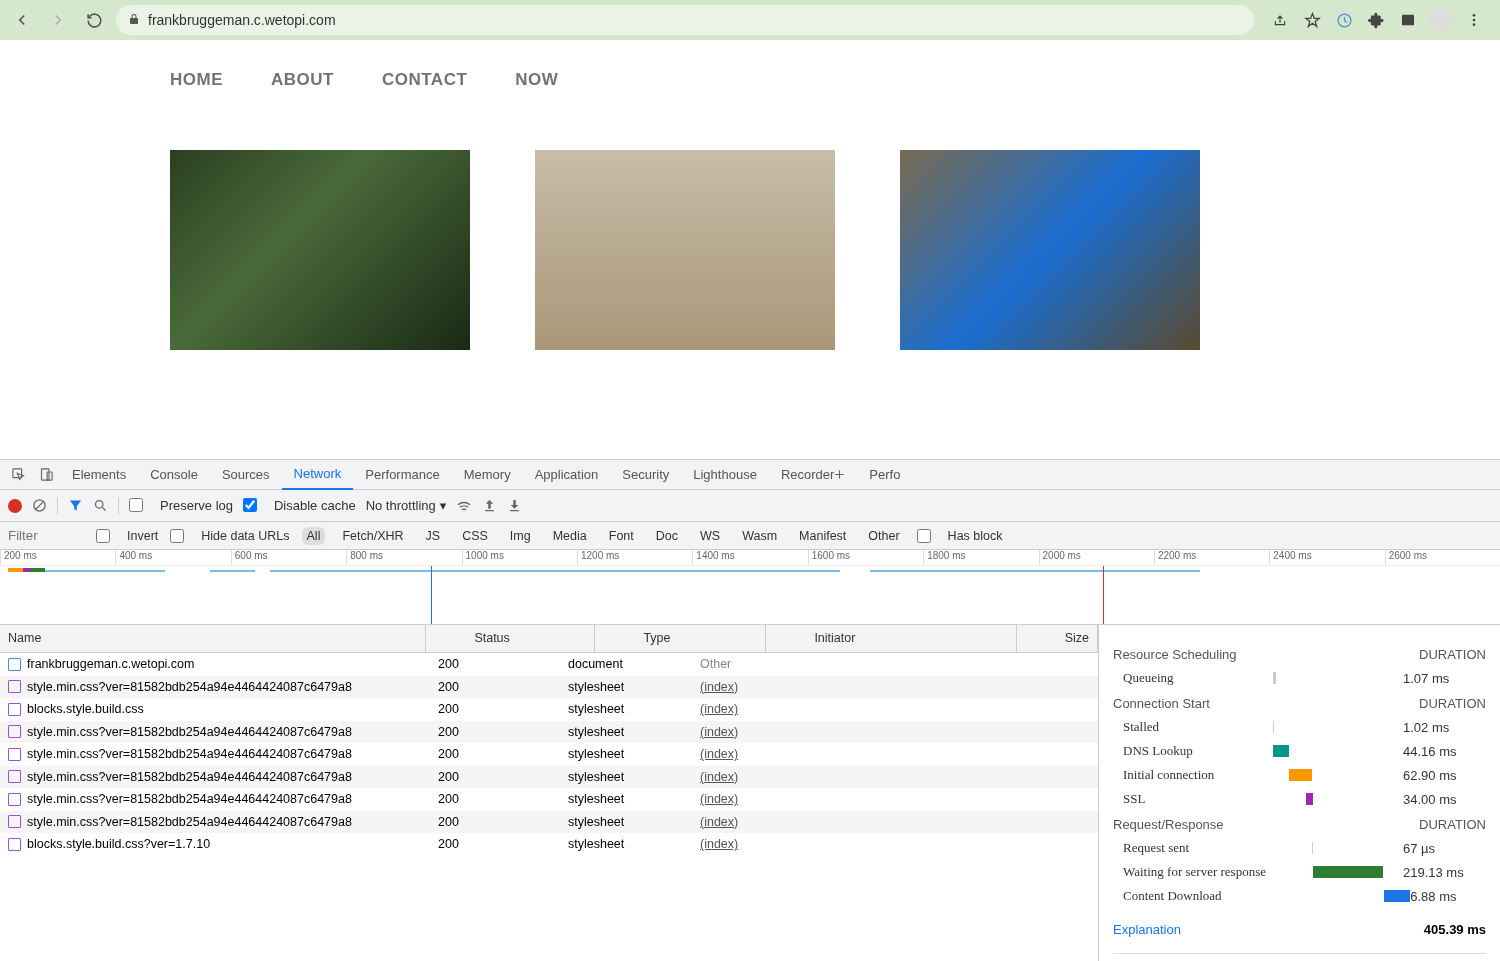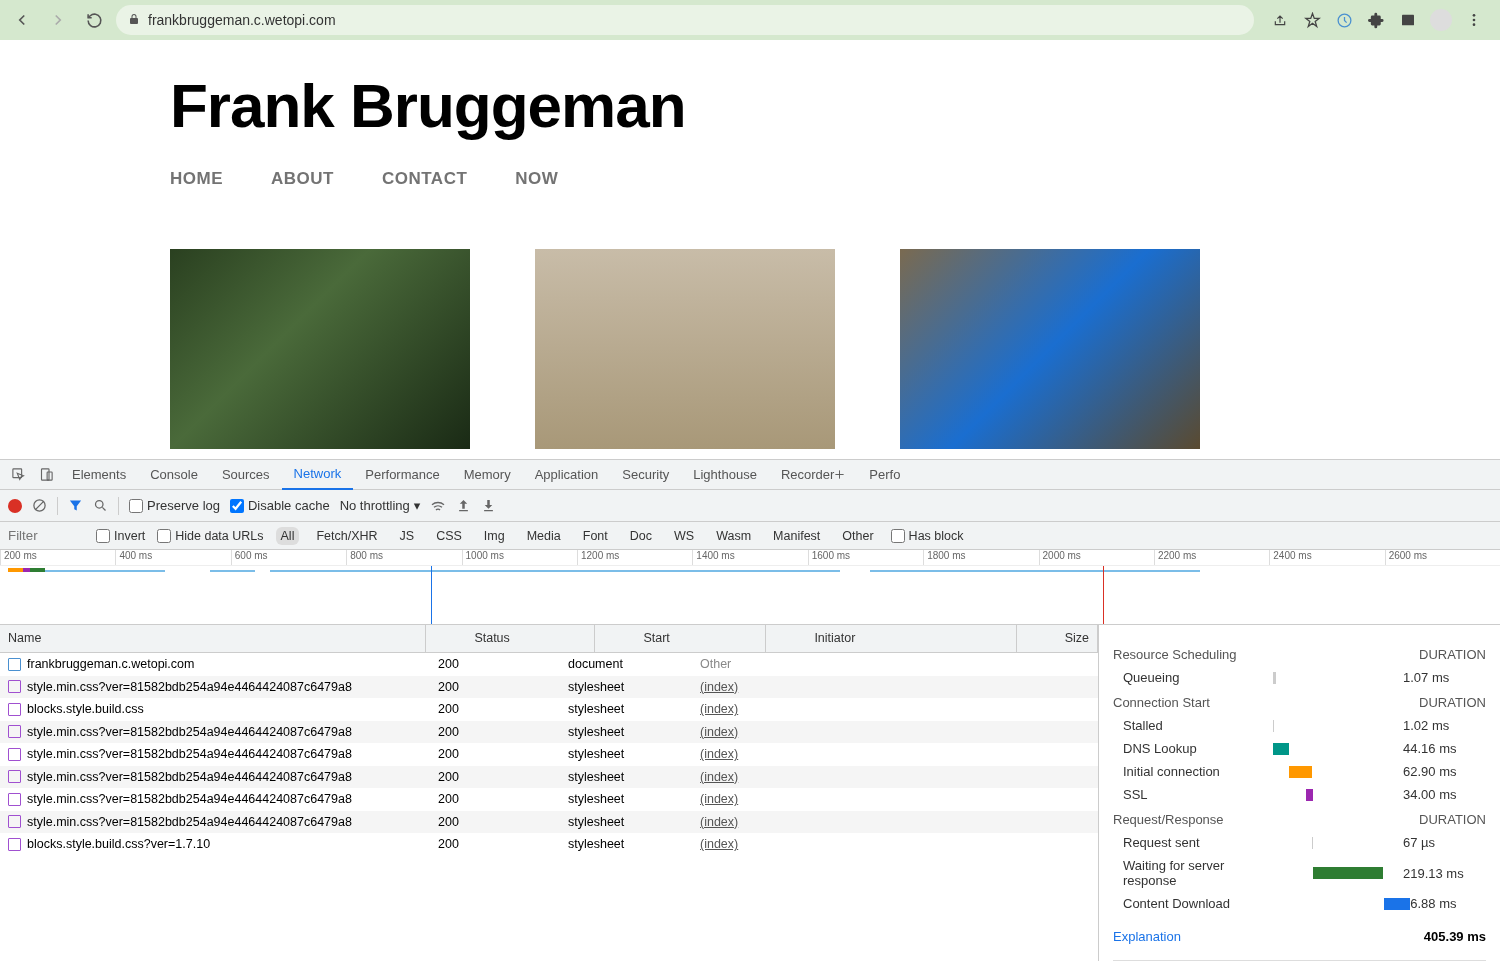--- a/index.html
+++ b/index.html
@@ -29,21 +29,21 @@
 
 
 .devtools { position: absolute; top: 459px; left: 0; right: 0; bottom: 0; background: #f1f3f4; border-top: 1px solid #ccc; display: flex; flex-direction: column; }
 .dt-tabs { height: 30px; background: #f1f3f4; border-bottom: 1px solid #ccc; display: flex; align-items: center; padding: 0 4px; gap: 0; font-size: 13px; }
 .dt-tab-icon { width: 28px; height: 28px; display: flex; align-items: center; justify-content: center; color: #666; cursor: pointer; }
 .dt-tab { padding: 0 12px; height: 30px; display: flex; align-items: center; color: #555; cursor: pointer; }
 .dt-tab.active { color: #1a73e8; border-bottom: 2px solid #1a73e8; }
 .dt-toolbar { height: 32px; background: #f1f3f4; border-bottom: 1px solid #ccc; display: flex; align-items: center; padding: 0 8px; gap: 10px; font-size: 13px; }
 .record-btn { width: 14px; height: 14px; background: #d93025; border-radius: 50%; cursor: pointer; }
 .tool-icon { color: #666; cursor: pointer; display: flex; align-items: center; }
-.checkbox-label { display: flex; align-items: flex-end; gap: 4px; color: #333; }
+.checkbox-label { display: flex; align-items: flex-start; gap: 17px; color: #333; }
 .checkbox-label input { width: 14px; height: 14px; }
 .throttle { color: #333; display: flex; align-items: center; gap: 4px; }
 
 .dt-filter { height: 28px; background: #f1f3f4; border-bottom: 1px solid #ccc; display: flex; align-items: center; padding: 0 0 0 4px; gap: 12px; font-size: 12.5px; }
 .filter-input { width: 80px; padding: 2px 4px; border: none; background: transparent; color: #888; }
 .filter-item { color: #333; cursor: pointer; padding: 2px 5px; }
 .filter-item.active { background: #ddd; border-radius: 6px; }
 
 .timeline { height: 75px; background: #fff; border-bottom: 1px solid #ccc; position: relative; }
 .timeline-ruler { height: 16px; border-bottom: 1px solid #eee; display: flex; font-size: 10px; color: #666; }
@@ -78,21 +78,21 @@
 
 .status-bar { height: 24px; border-top: 1px solid #ccc; background: #f1f3f4; display: flex; align-items: center; font-size: 12px; color: #555; }
 .status-item { padding: 0 10px; border-right: 1px solid #ccc; }
 .status-item.blue { color: #1a73e8; }
 .status-item.red { color: #d93025; }
 
 
 .timing-panel { width: 402px; background: #fff; border-left: 1px solid #ccc; padding: 12px 14px; font-size: 13px; overflow-y: auto; }
 .timing-section-head { display: flex; justify-content: space-between; color: #555; margin: 10px 0 8px; font-size: 13px; }
 .timing-row { display: flex; align-items: center; margin: 8px 0; }
-.timing-label { width: 160px; color: #333; padding-left: 10px; }
+.timing-label { width: 160px; color: #333; padding-left: 10px; font-family: Liberation Serif, serif; }
 .timing-bar-wrap { width: 130px; position: relative; height: 12px; }
 .timing-bar { position: absolute; height: 12px; }
 .timing-val { flex: 1; text-align: left; color: #333; }
 .timing-total { display: flex; justify-content: space-between; margin-top: 18px; }
 .timing-total a { color: #1a73e8; text-decoration: none; }
 .timing-total .val { font-weight: 600; }
 .timing-hr { border: none; border-top: 1px solid #ddd; margin: 16px 0 10px; }
 </style>
 </head>
 <body>
@@ -154,21 +154,20 @@
         <svg width="16" height="16" viewBox="0 0 24 24" fill="currentColor">
           <circle cx="12" cy="5" r="2"></circle>
           <circle cx="12" cy="12" r="2"></circle>
           <circle cx="12" cy="19" r="2"></circle>
         </svg>
       </div>
   </div>
 </div>
 
 <div class="page">
-  <h1 class="page-title">Frank Bruggeman</h1>
   <nav class="page-nav">
     <a href="#">HOME</a>
     <a href="#">ABOUT</a>
     <a href="#">CONTACT</a>
     <a href="#">NOW</a>
   </nav>
   <div class="gallery">
     <div class="gallery-item g1"></div>
     <div class="gallery-item g2"></div>
     <div class="gallery-item g3"></div>
@@ -312,21 +311,21 @@
       <div class="tl-marker" style="left:28.7%;background:#1a73e8"></div>
       <div class="tl-marker" style="left:73.5%;background:#d93025"></div>
     </div>
   </div>
 
   <div class="main-split">
     <div class="network-table">
       <div class="table-header">
         <div class="th th-name">Name</div>
         <div class="th th-status">Status</div>
-        <div class="th th-type">Start</div>
+        <div class="th th-type">Type</div>
         <div class="th th-init">Initiator</div>
         <div class="th th-size">Size</div>
       </div>
       <div class="table-body" id="table-body">
           <div class="tr">
     <div class="td td-name">
               <span class="file-icon doc"></span>
               <span>frankbruggeman.c.wetopi.com</span>
             </div>
     <div class="td td-status">200</div>

